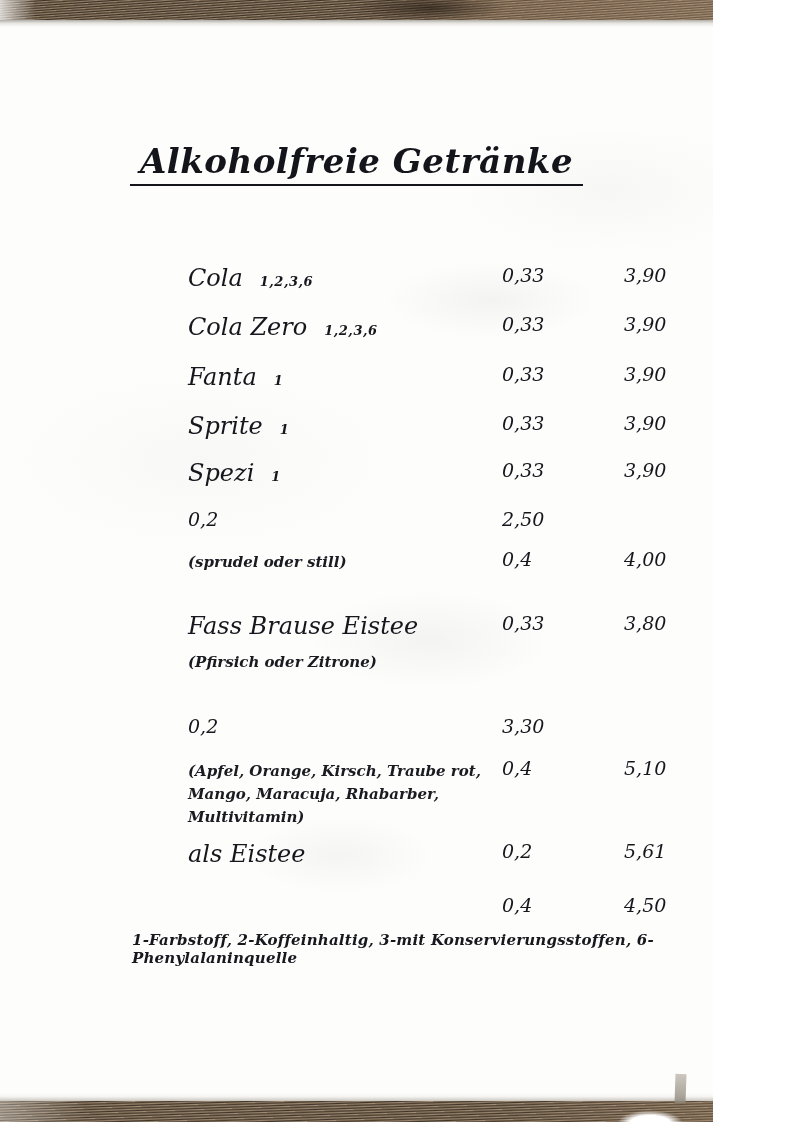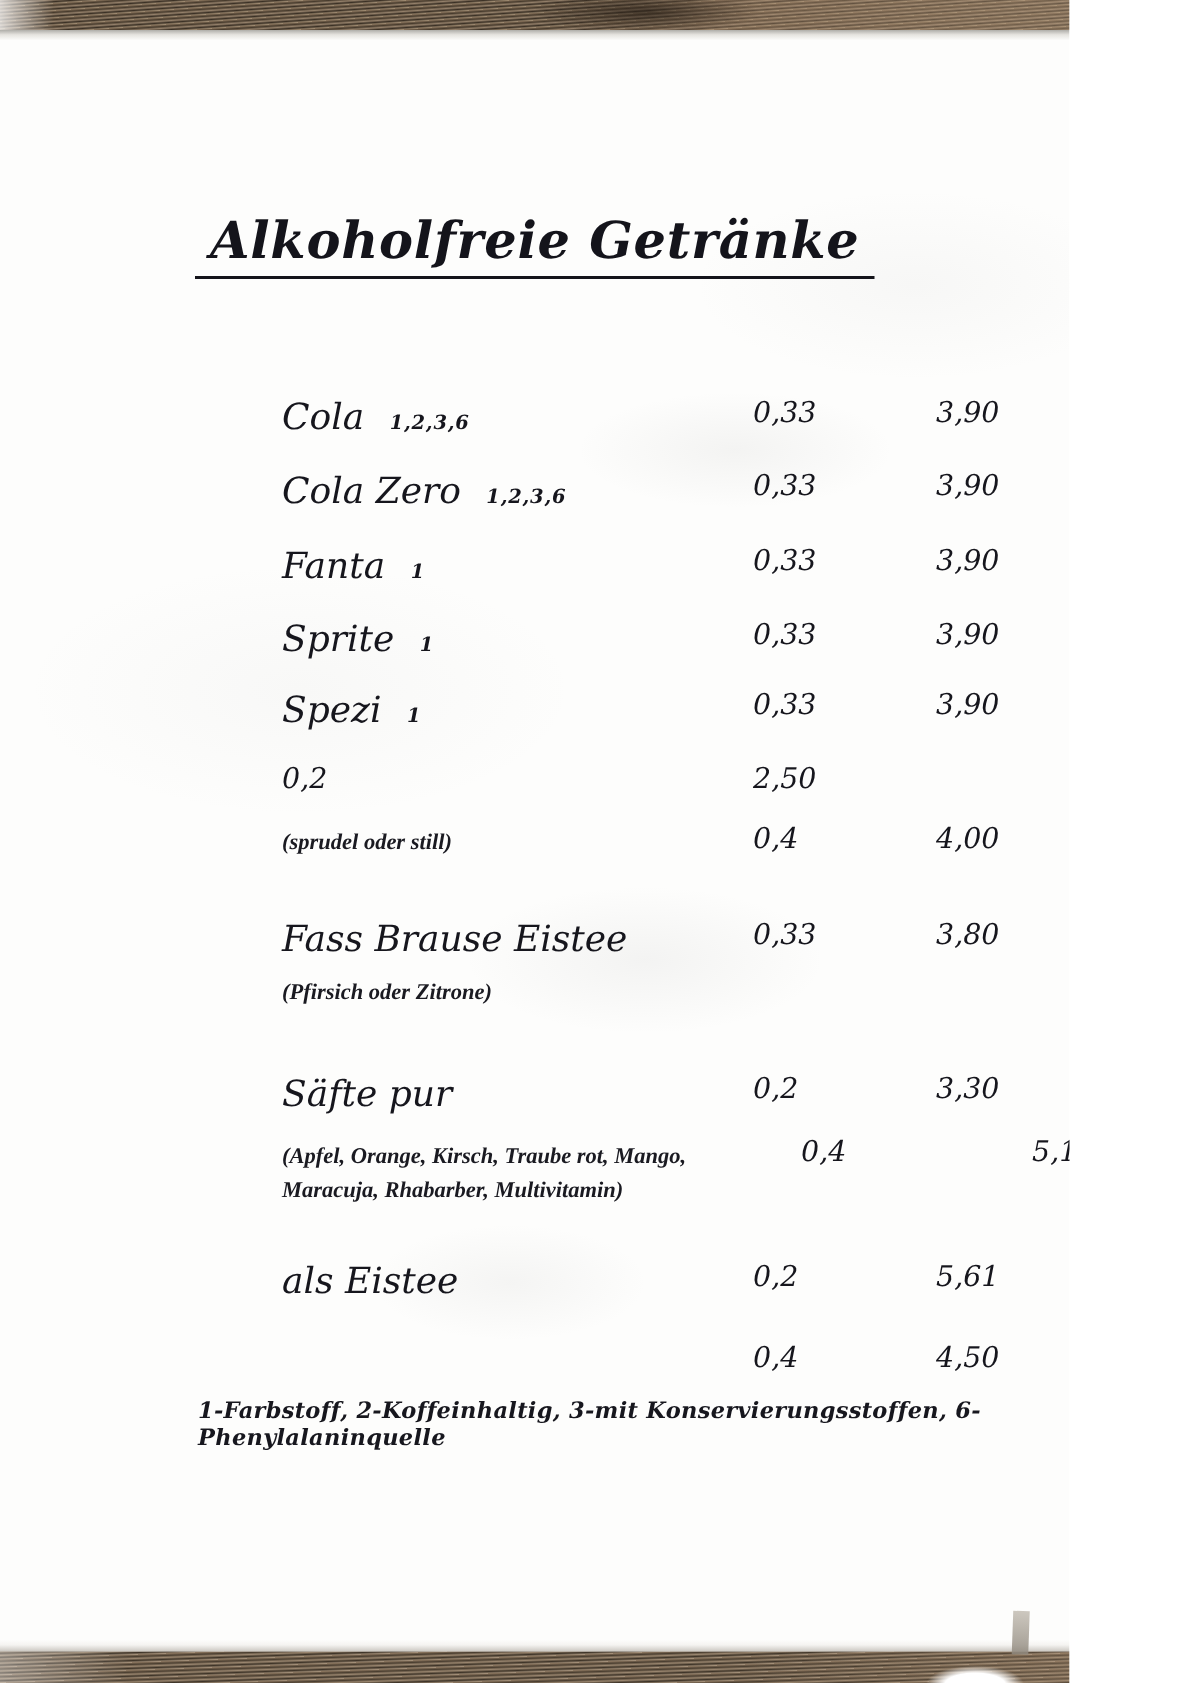--- a/index.html
+++ b/index.html
@@ -123,35 +123,34 @@
     font-style: italic;
     font-weight: 500;
   }
   .isub {
     font-size: 15px;
     font-style: italic;
     font-weight: 600;
     line-height: 23px;
     padding-top: 3px;
     color: #1a1a21;
-    font-family: Liberation Serif, serif;
   }
 
   
   .menu-item:nth-child(1) { top: 264px; }
   .menu-item:nth-child(2) { top: 313px; }
   .menu-item:nth-child(3) { top: 363px; }
   .menu-item:nth-child(4) { top: 412px; }
   .menu-item:nth-child(5) { top: 459px; }
   .menu-item:nth-child(6) { top: 508px; }
   .menu-item:nth-child(6) .irow2 { margin-top: 8px; }
   .menu-item:nth-child(7) { top: 612px; }
   .menu-item:nth-child(7) .irow2 { margin-top: 4px; }
   .menu-item:nth-child(8) { top: 715px; }
-  .menu-item:nth-child(8) .irow2 { margin-top: 10px; gap: 32px; }
+  .menu-item:nth-child(8) .irow2 { margin-top: 10px; }
   .menu-item:nth-child(9) { top: 840px; }
   .menu-item:nth-child(9) .irow2 { margin-top: 22px; }
 
   
   .footnote {
     position: absolute;
     left: 132px;
     top: 931px;
     width: 560px;
     font-size: 15px;
@@ -235,21 +234,20 @@
     </div>
     <div class="irow irow2">
       <span class="isub">(Pfirsich oder Zitrone)</span>
       <span class="ivol"></span>
       <span class="iprice"></span>
     </div>
   </div>
 
   <div class="menu-item">
     <div class="irow irow1">
-      <span class="iname"><span class="nm">Säfte pur</span></span>
       <span class="ivol">0,2</span>
       <span class="iprice">3,30</span>
     </div>
     <div class="irow irow2">
       <span class="isub">(Apfel, Orange, Kirsch, Traube rot, Mango, Maracuja, Rhabarber, Multivitamin)</span>
       <span class="ivol">0,4</span>
       <span class="iprice">5,10</span>
     </div>
   </div>
 

